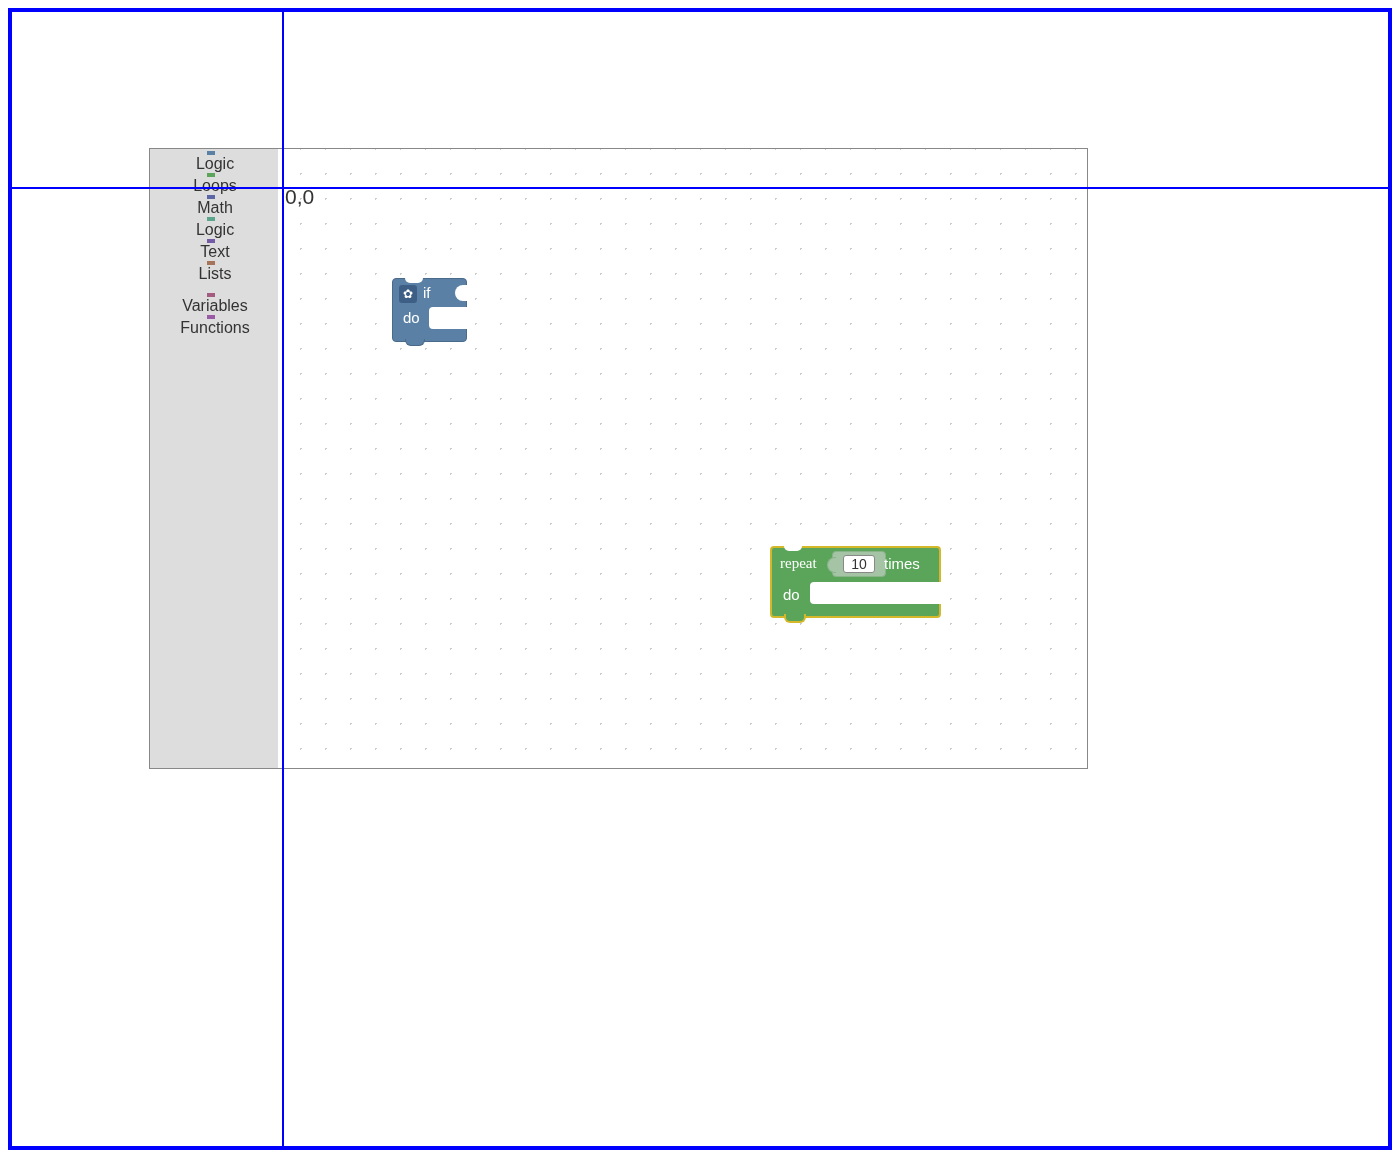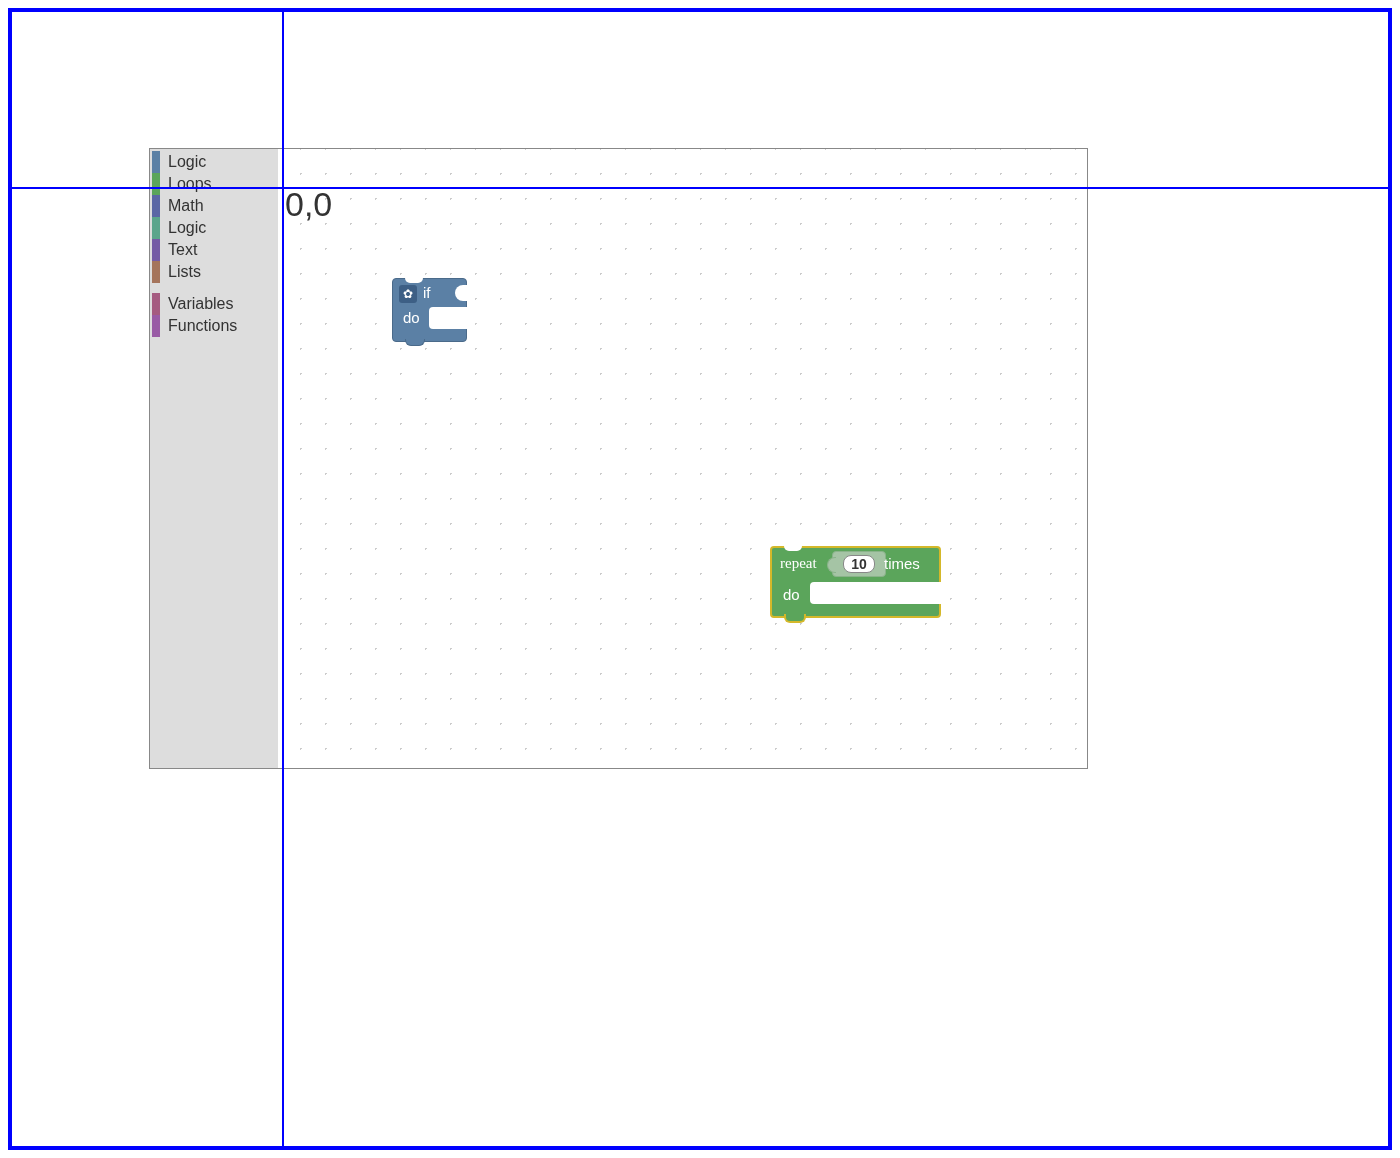--- a/index.html
+++ b/index.html
@@ -65,20 +65,21 @@
       padding-top: 2px;
     }
     .toolbox-category {
       display: flex;
       align-items: center;
       height: 22px;
       font-size: 16px;
       color: #333;
       cursor: pointer;
       padding-left: 2px;
+      flex-direction: column;
     }
     .category-color {
       width: 8px;
       height: 22px;
       margin-right: 8px;
     }
     .toolbox-separator {
       height: 10px;
     }
     
@@ -93,21 +94,21 @@
       background-image: radial-gradient(circle, #ccc 1px, transparent 1px);
       background-size: 25px 25px;
       background-position: 10px 12px;
       overflow: hidden;
     }
     
     .origin-label {
       position: absolute;
       left: 7px;
       top: 36px;
-      font-size: 34px;
+      font-size: 21px;
       color: #333;
       font-family: Arial, sans-serif;
     }
     
     
     .block {
       position: absolute;
       cursor: grab;
     }
     
@@ -282,27 +283,26 @@
       background: #a5c4a5;
       border: 1px solid #8ab38a;
       border-right: none;
       border-radius: 8px 0 0 8px;
     }
     .number-field {
       width: 32px;
       height: 18px;
       background: white;
       border: 1px solid #888;
-      border-radius: 8px;
+      border-radius: 3px;
       text-align: center;
       font-size: 14px;
       color: #333;
       padding: 0;
       font-family: inherit;
-      font-weight: bold;
     }
   </style>
 </head>
 <body>
 
 <div class="outer-frame"></div>
 <div class="crosshair-v"></div>
 <div class="crosshair-h"></div>
 
 <div class="workspace-container">

